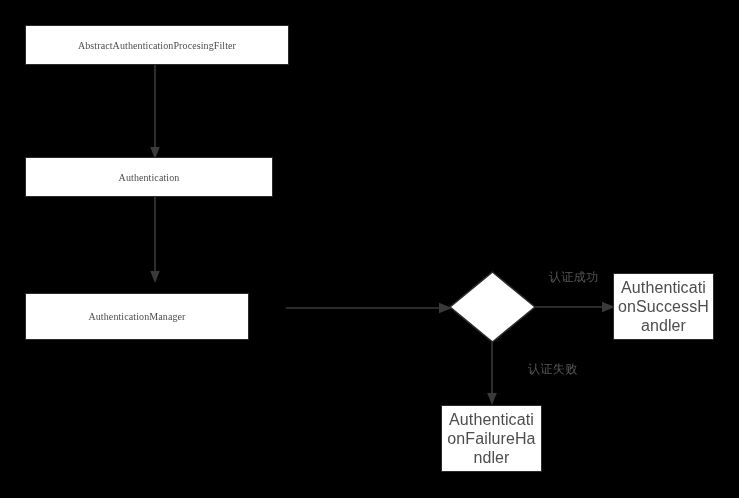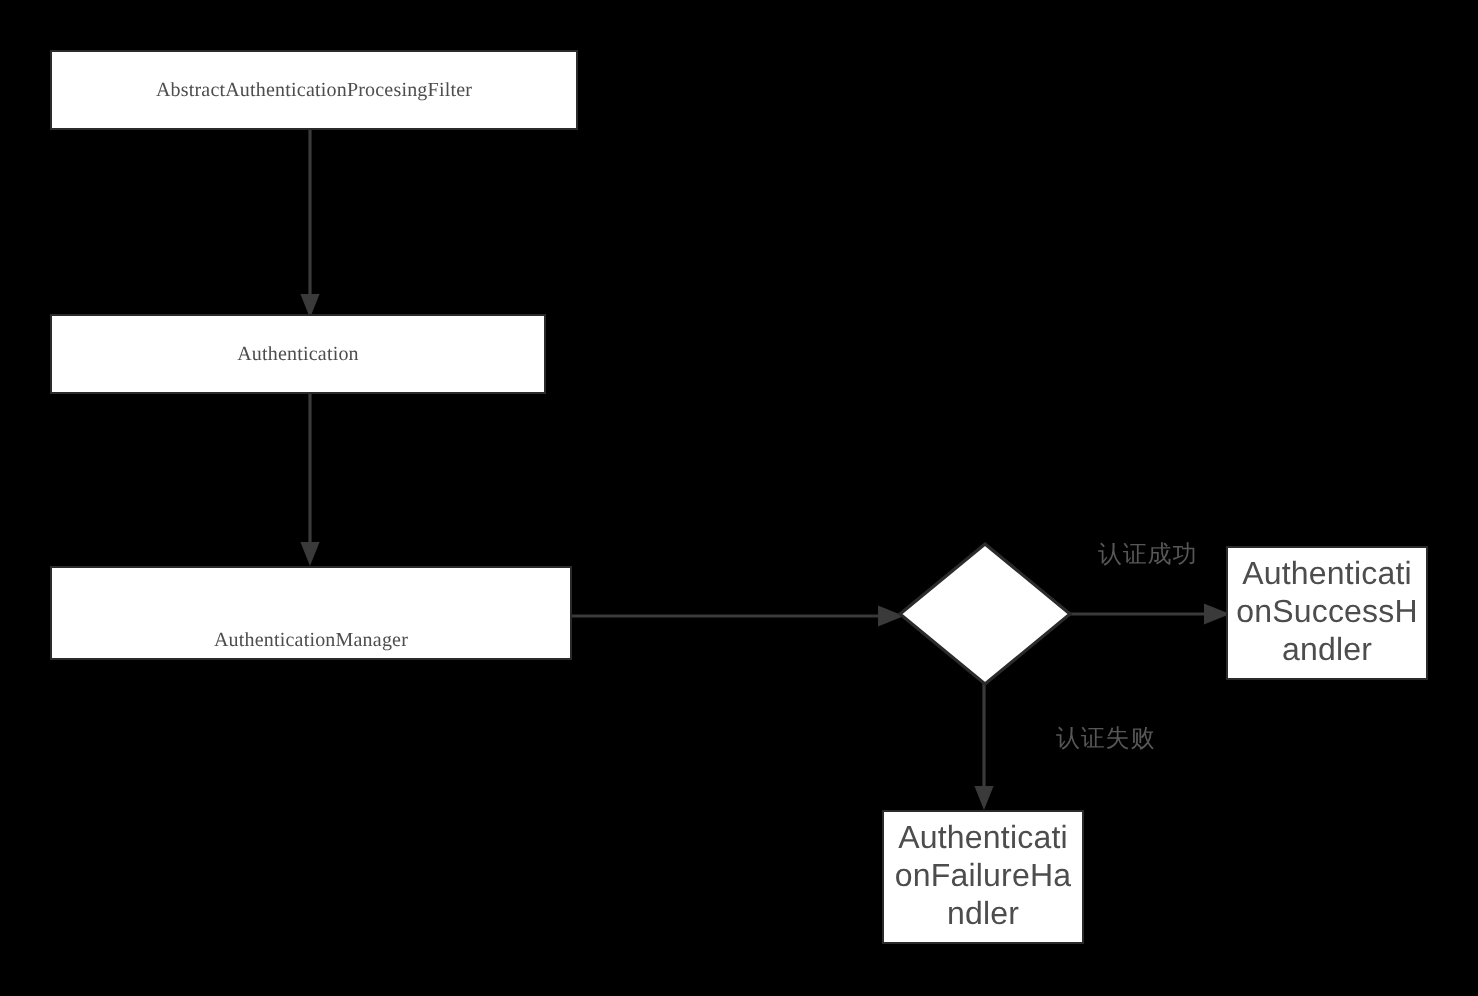--- a/index.html
+++ b/index.html
@@ -103,21 +103,21 @@
   <div class="edge-label" style="left:503px; top:362px;margin-left:25px;">认证失败</div>
 
   <div class="node node-wide" style="left:25px; top:25px; width:264px; height:40px;">
     <span class="node-label">AbstractAuthenticationProcesingFilter</span>
   </div>
 
   <div class="node node-wide" style="left:25px; top:157px; width:248px; height:40px;">
     <span class="node-label">Authentication</span>
   </div>
 
-  <div class="node node-wide" style="left:25px; top:283px; width:261px; height:47px;align-items:flex-end;">
+  <div class="node node-wide" style="left:25px; top:293px; width:224px; height:47px;">
     <span class="node-label">AuthenticationManager</span>
   </div>
 
   <div class="decision" style="left:449px; top:271px; width:87px; height:72px;">
     <svg width="87" height="72" viewBox="0 0 87 72">
       <polygon points="43.5,1 86,36 43.5,71 1,36" fill="#ffffff" stroke="#2b2b2b" stroke-width="1.6"></polygon>
     </svg>
   </div>
 
   <div class="node node-narrow" style="left:613px; top:273px; width:101px; height:67px;">

